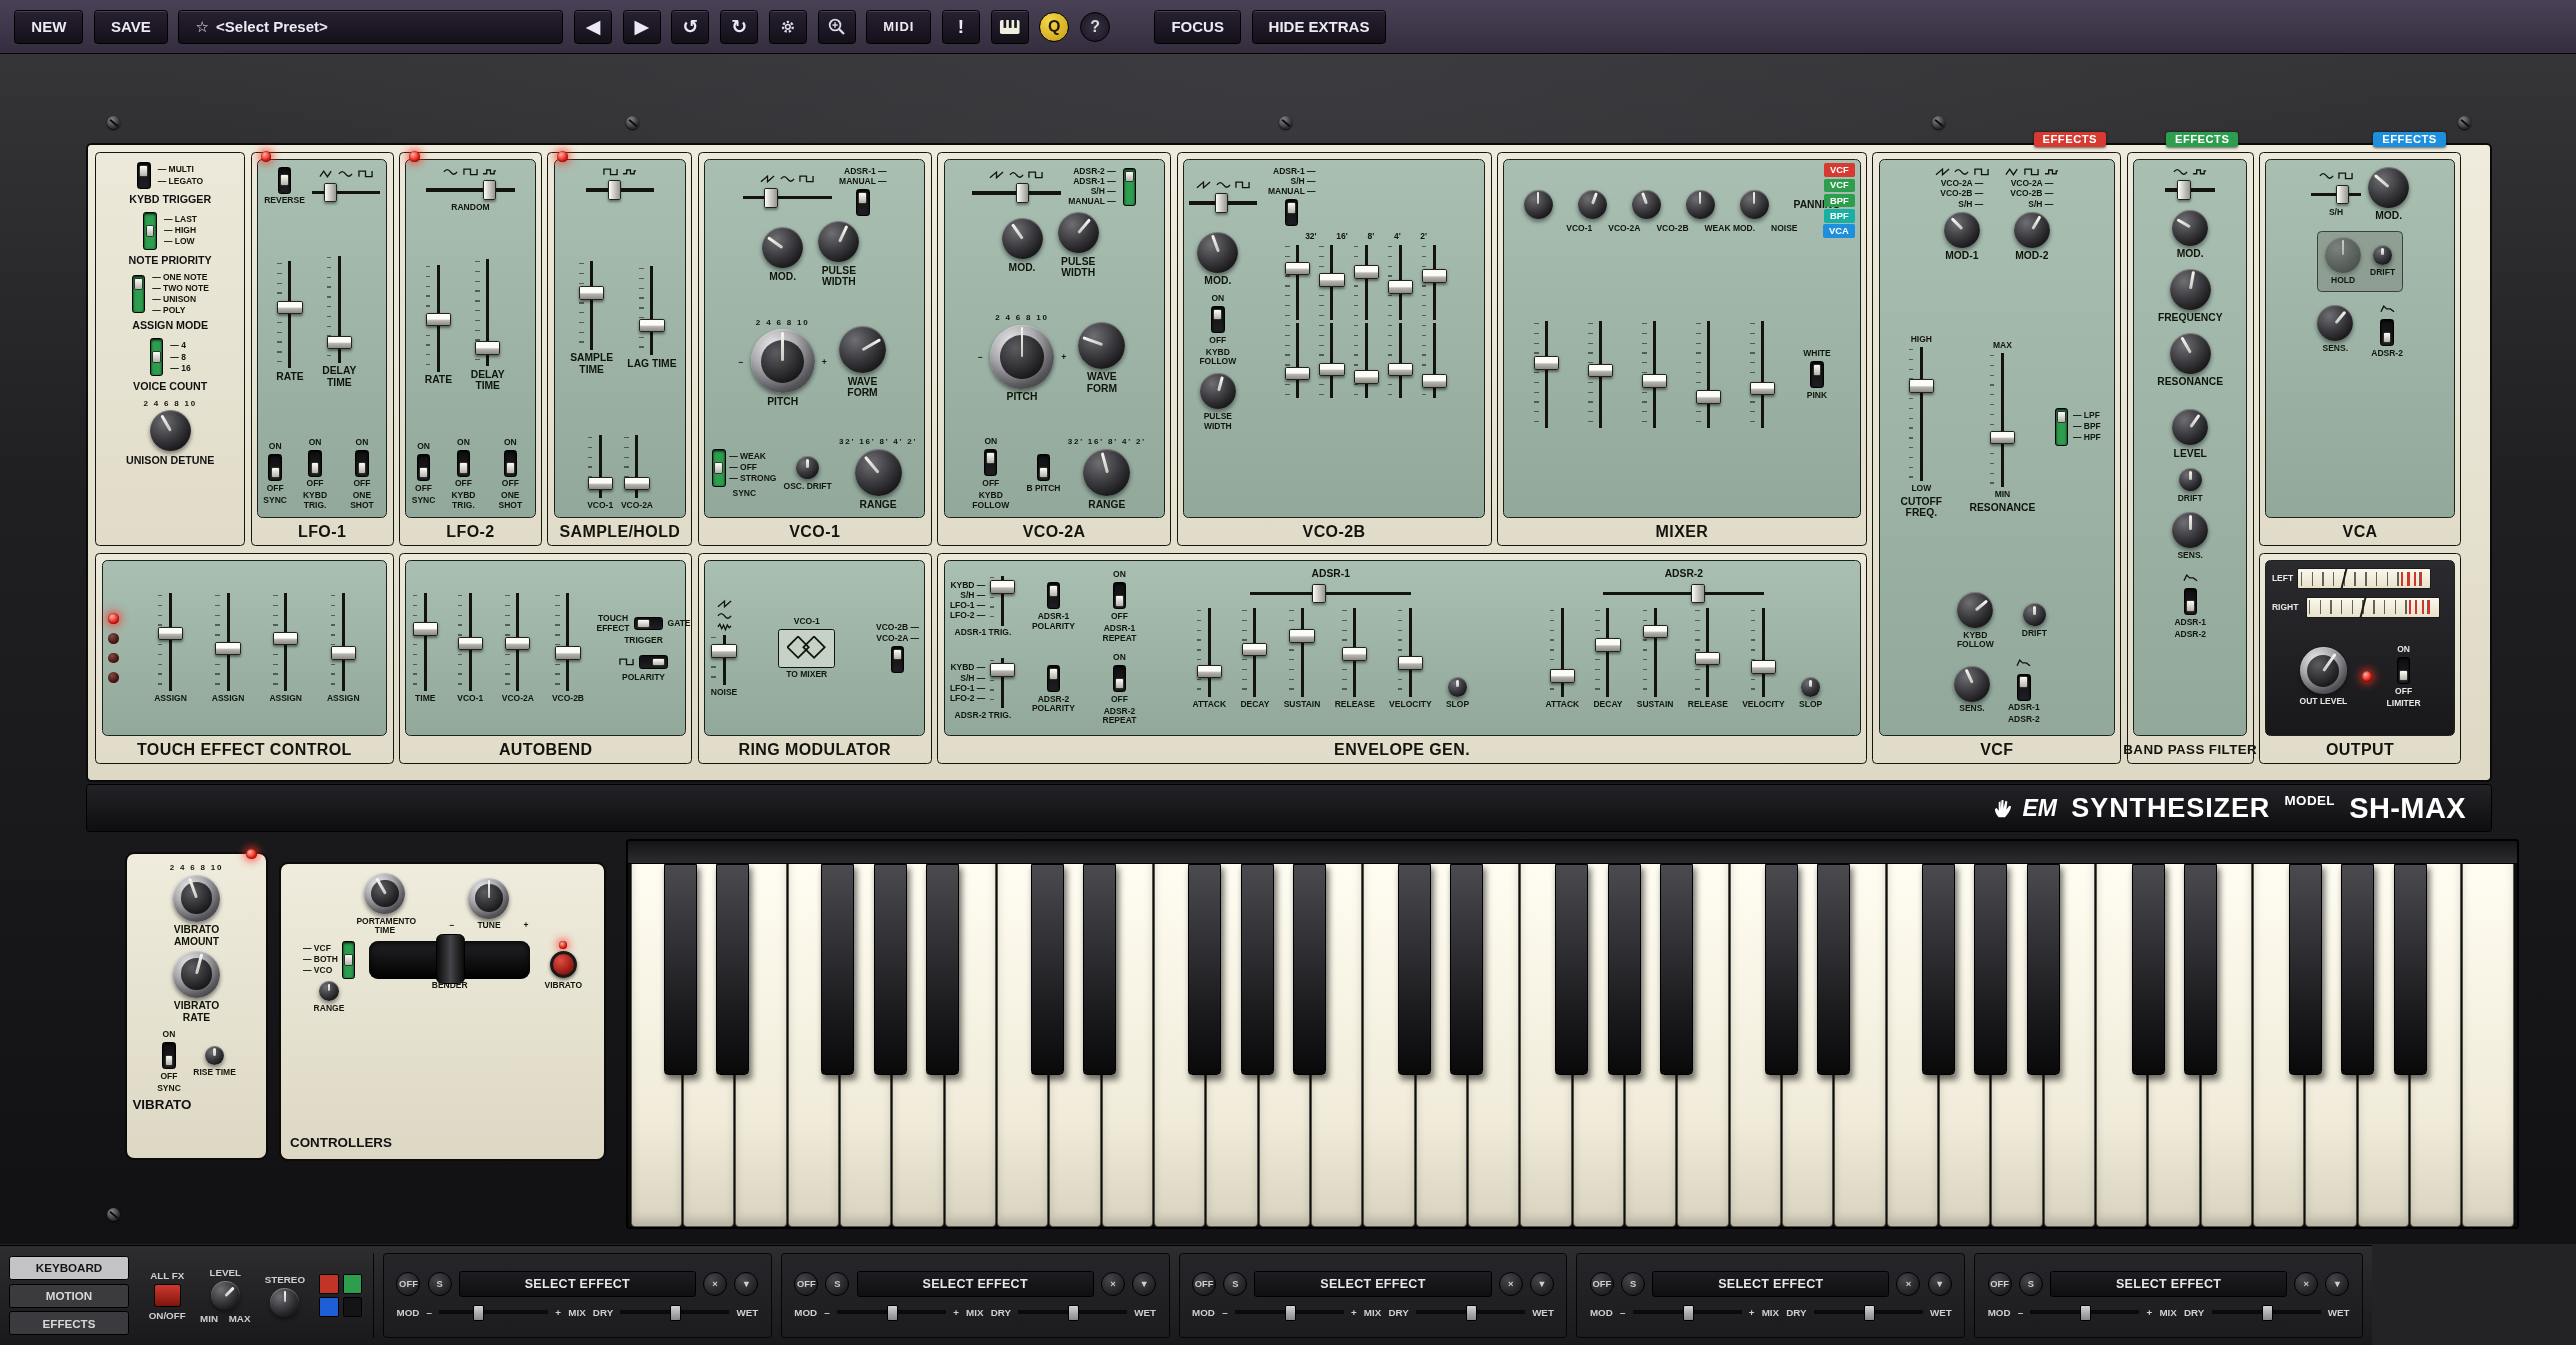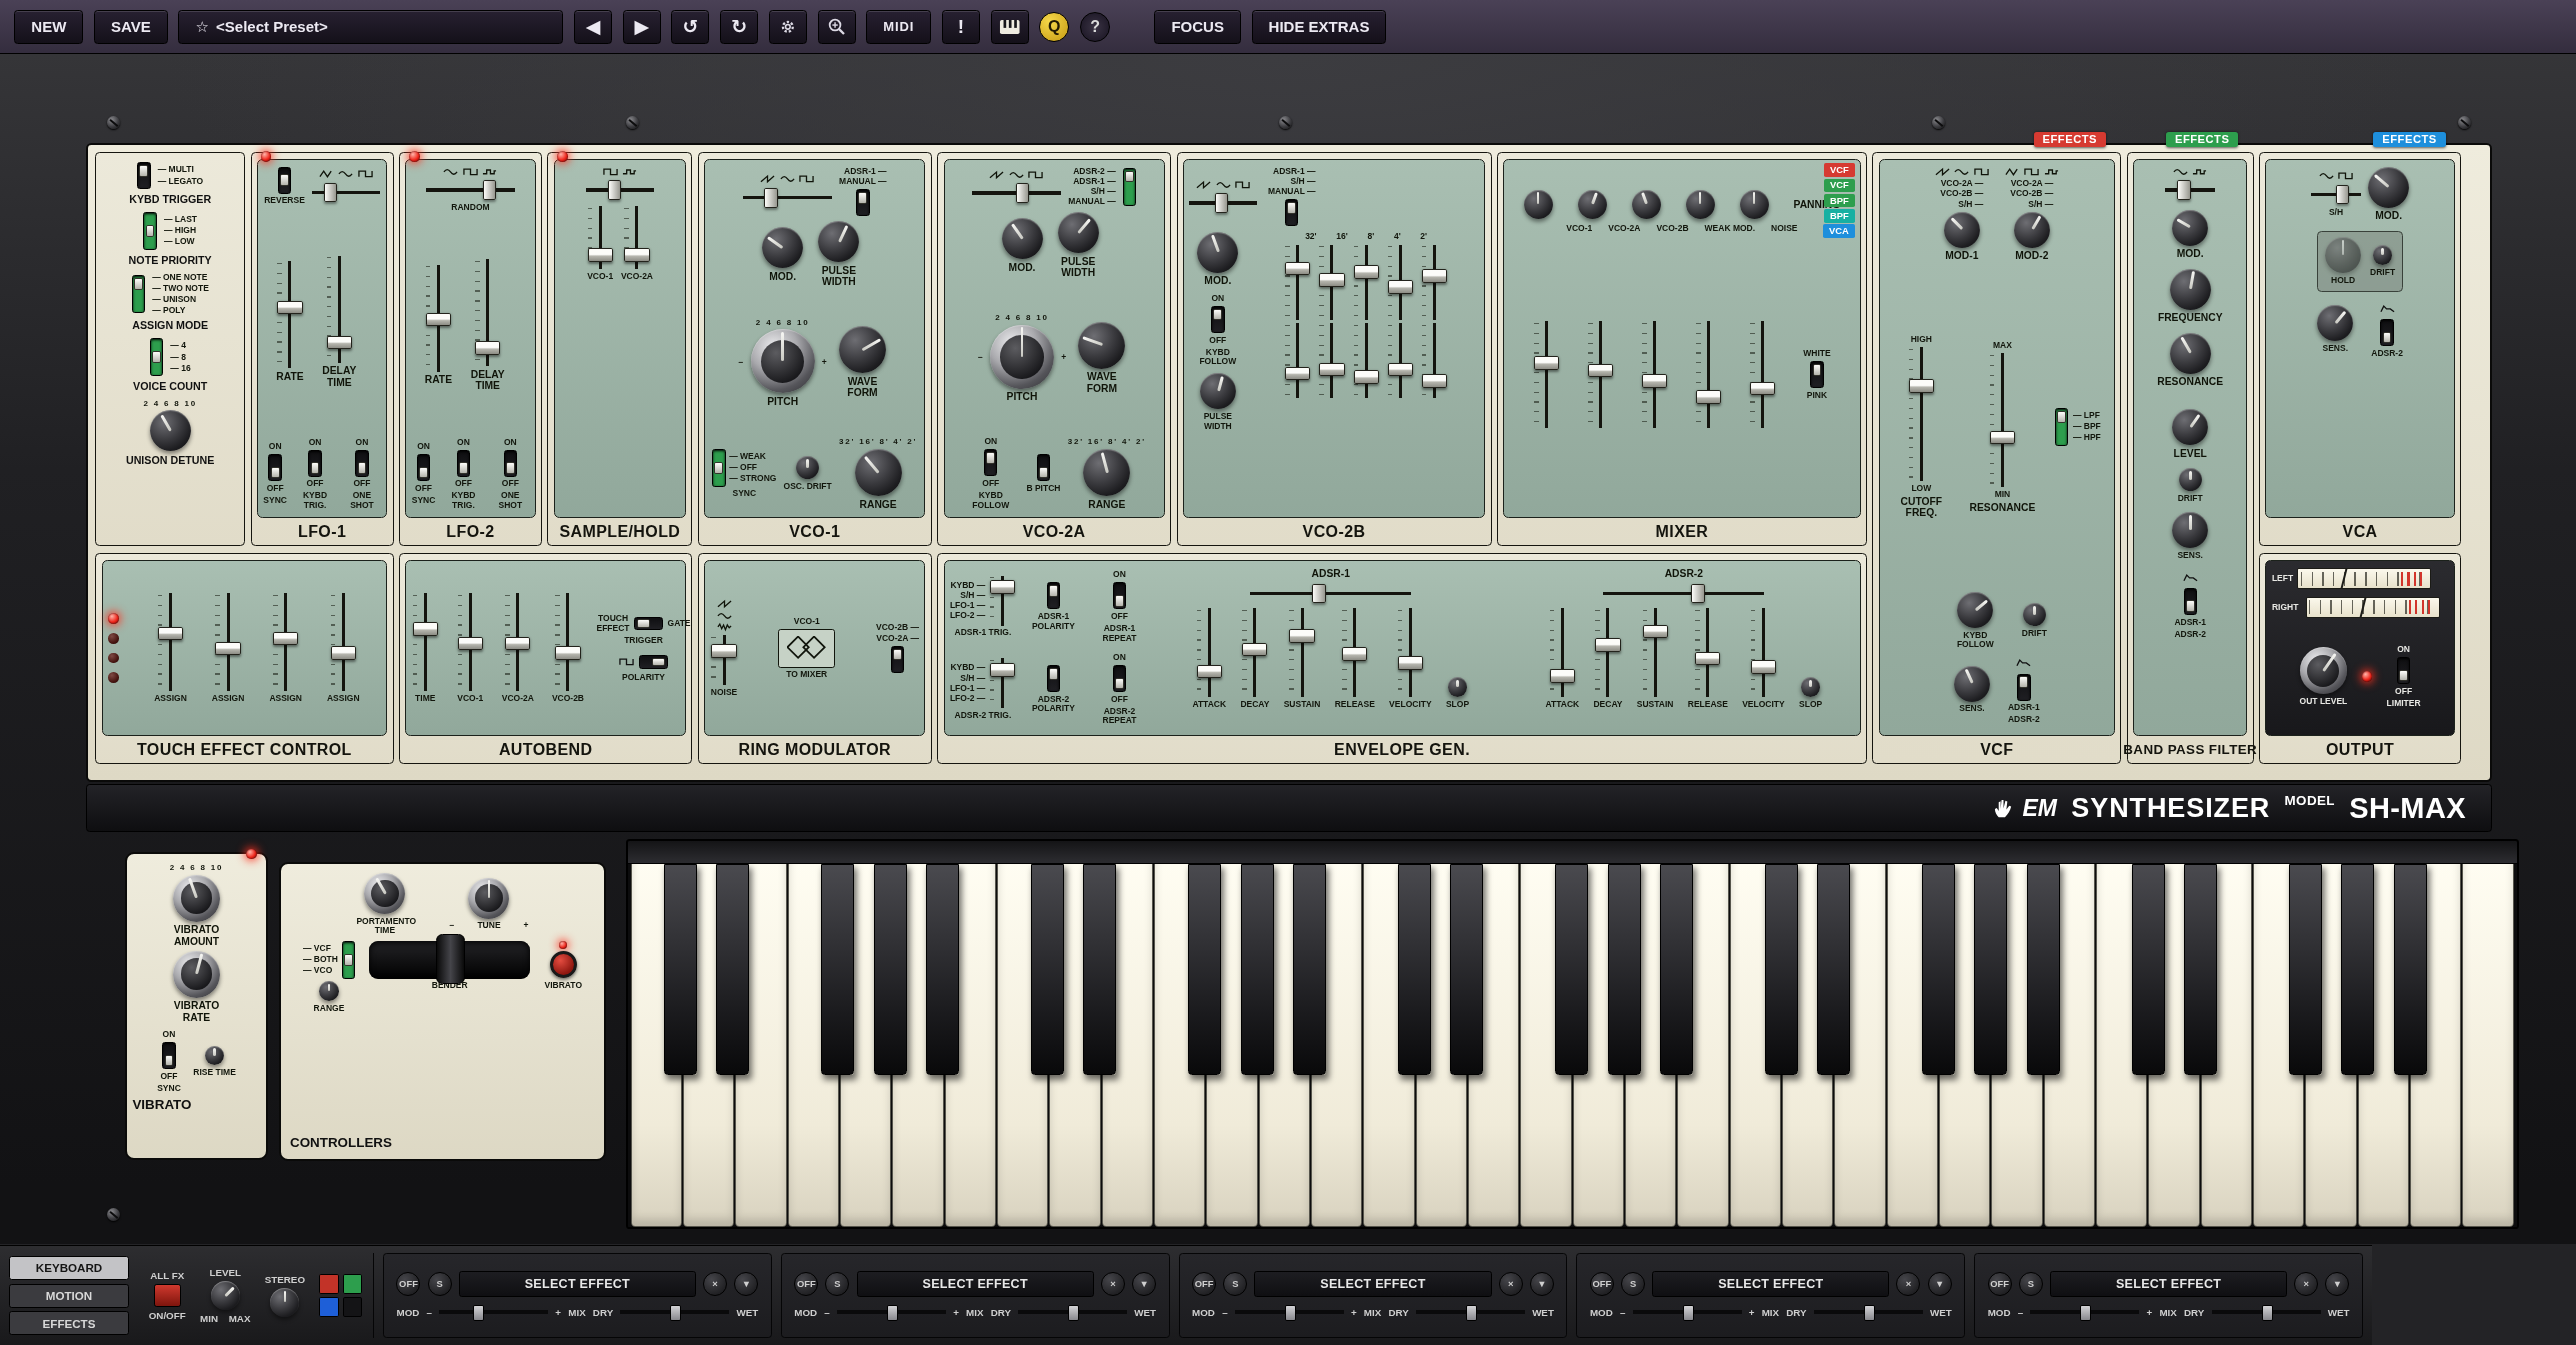--- a/index.html
+++ b/index.html
@@ -400,20 +400,30 @@
                   </svg>
                 </i>
               <i>
                   <svg viewBox="0 0 16 10" width="15" height="9.8">
                     <path d="M1 7 H5 V3 H9 V7 H13 V4 H15" fill="none" stroke="currentColor" stroke-width="1.4"></path>
                   </svg>
                 </i>
             </div>
             <div class="hs w76" style="--h:40%"></div>
           </div>
+        </div>
+        <div class="r grow">
+          <div class="c">
+              <div class="vs h100" style="--v:35%"></div>
+              <span class="lb wrapok">SAMPLE TIME</span>
+            </div>
+          <div class="c">
+              <div class="vs h100" style="--v:65%"></div>
+              <span class="lb wrapok">LAG TIME</span>
+            </div>
         </div>
         <div class="r">
           <div class="c">
               <div class="vs h70" style="--v:75%"></div>
               <span class="tt">VCO-1</span>
             </div>
           <div class="c">
               <div class="vs h70" style="--v:75%"></div>
               <span class="tt">VCO-2A</span>
             </div>

